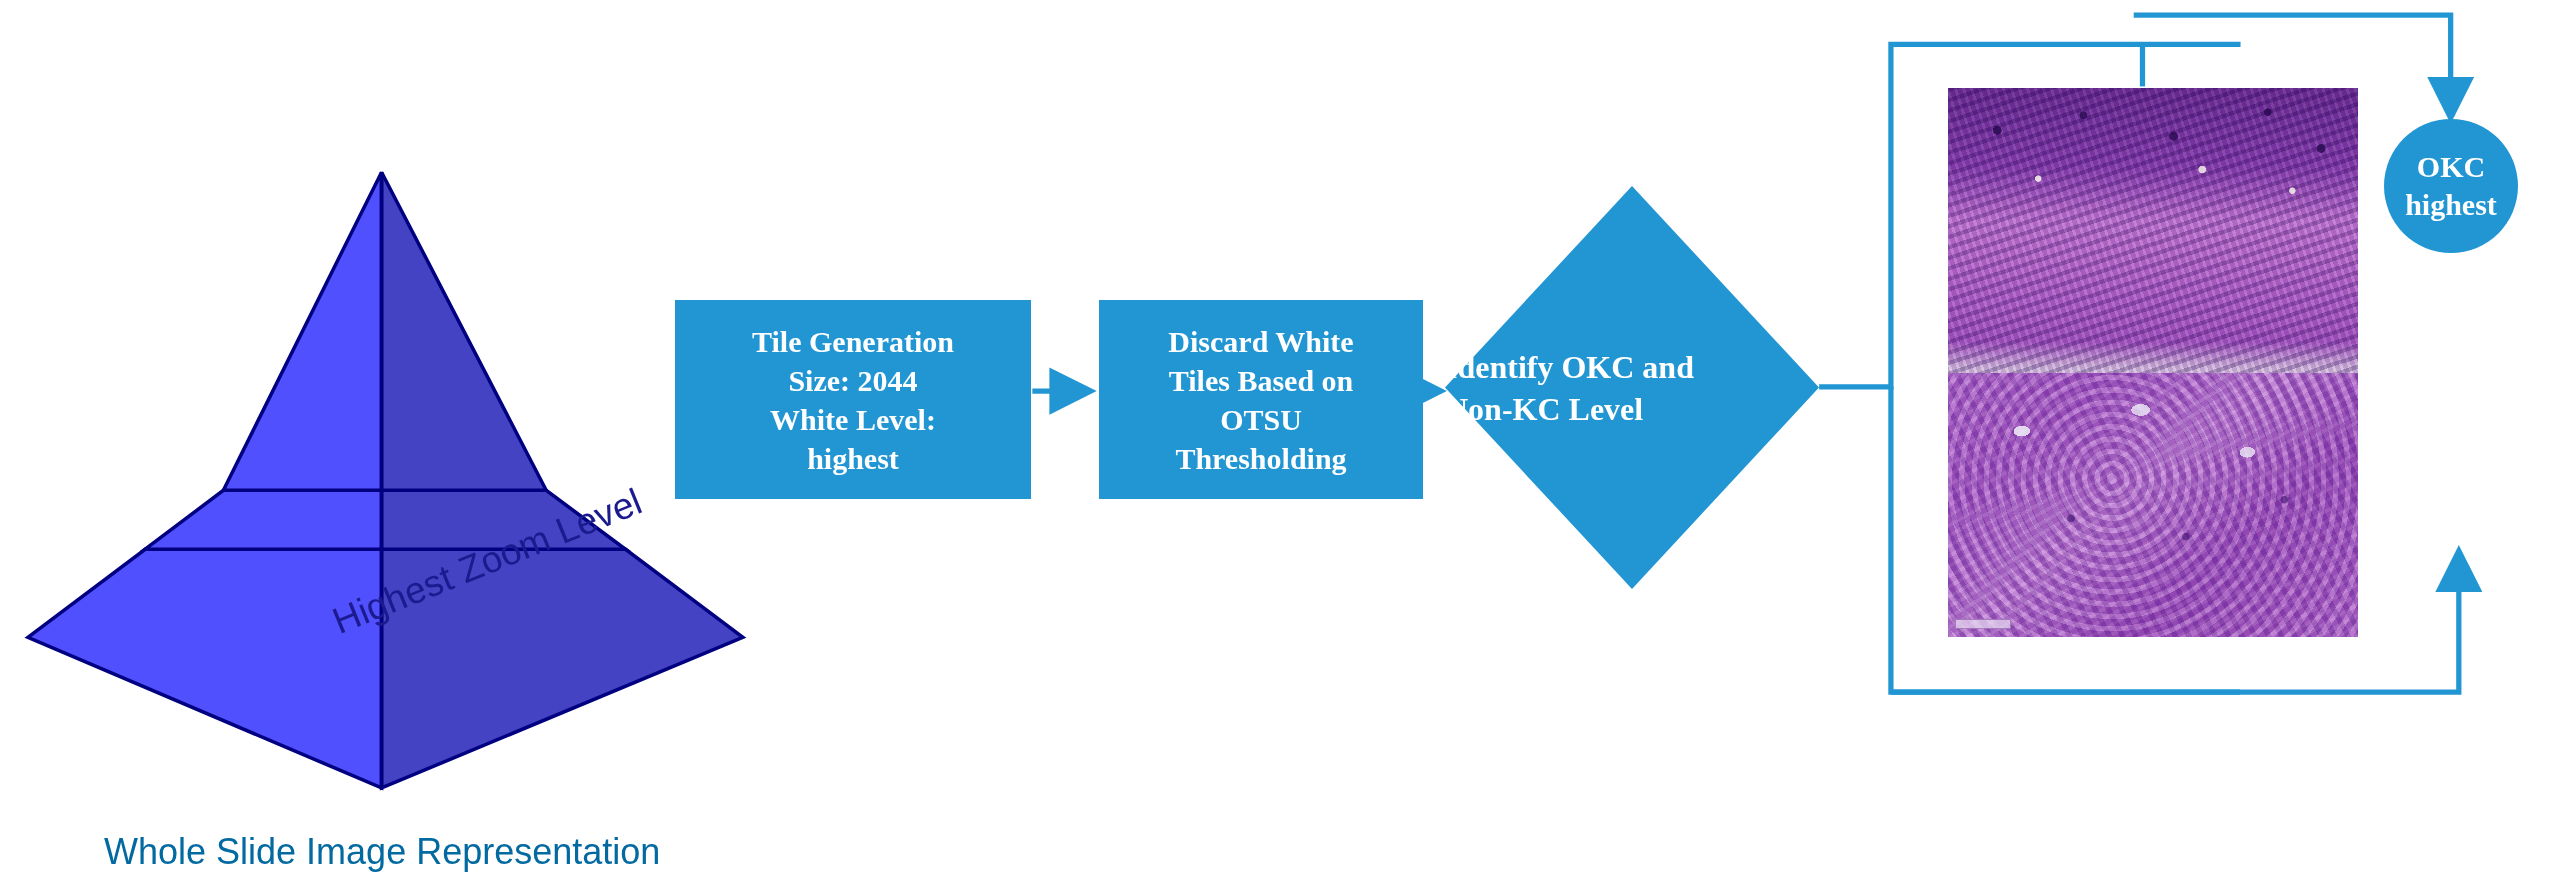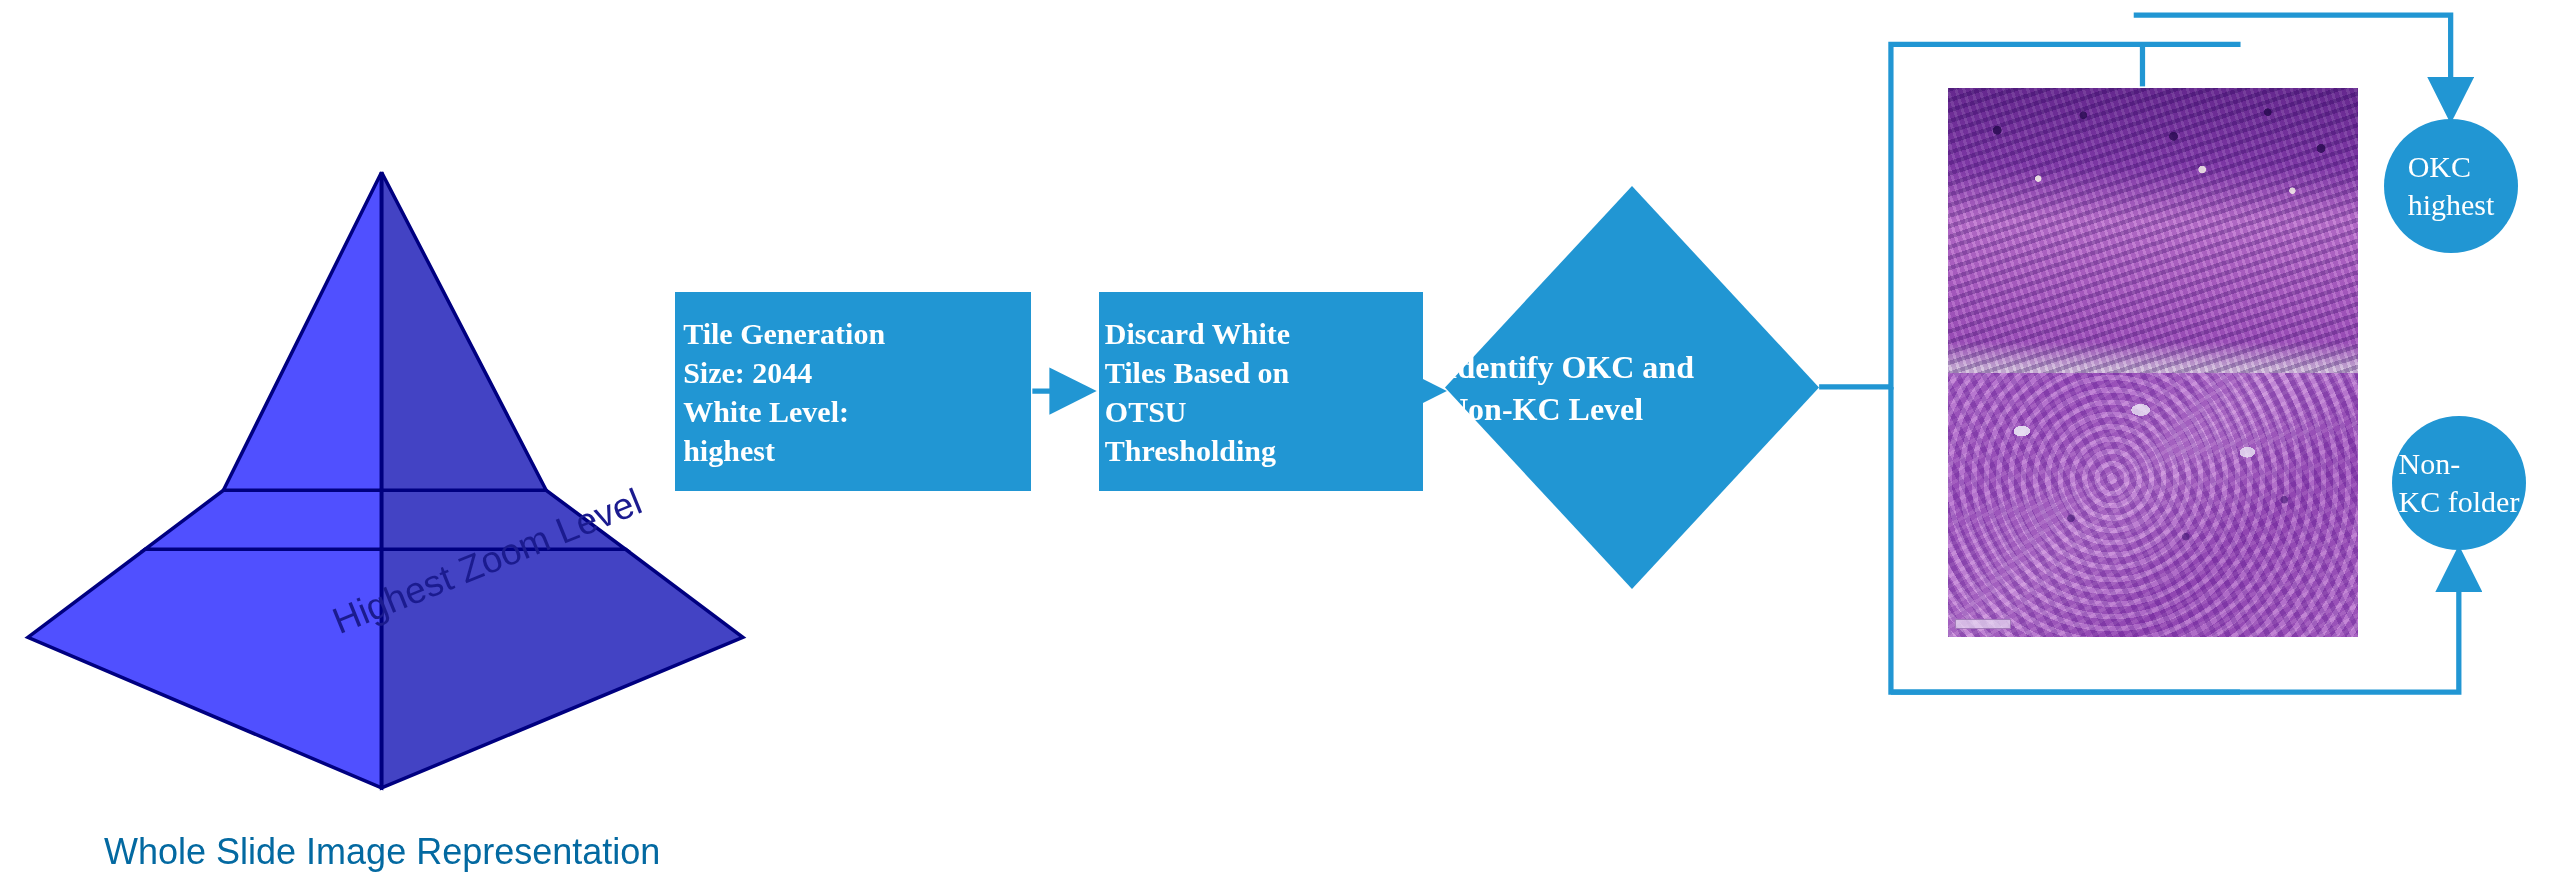--- a/index.html
+++ b/index.html
@@ -50,27 +50,28 @@
     font-family: "Liberation Sans", sans-serif;
   }
 
   
   .proc-box {
     position: absolute;
     background: #2196D3;
     color: #ffffff;
     display: flex;
     flex-direction: column;
-    align-items: flex-start;
+    align-items: center;
     justify-content: center;
     text-align: center;
     font-family: "Liberation Serif", serif;
     font-weight: bold;
     line-height: 1.30;
     box-sizing: border-box;
+    margin-top: 8px;
   }
   #box-tile-generation {
     left: 675px;
     top: 292px;
     width: 356px;
     height: 199px;
     font-size: 30px;
     padding: 0 8.2px;
   }
   #box-discard-white {
@@ -163,23 +164,24 @@
   }
 
   
   .folder-circle {
     position: absolute;
     background: #2196D3;
     border-radius: 50%;
     display: flex;
     align-items: center;
     justify-content: center;
+    text-align: center;
     color: #ffffff;
     font-family: "Liberation Serif", serif;
-    font-weight: normal;
+    font-weight: bold;
     font-size: 30px;
     line-height: 1.28;
     box-sizing: border-box;
   }
   #circle-okc-folder {
     left: 2384px;
     top: 119px;
     width: 134px;
     height: 134px;
   }
@@ -269,21 +271,15 @@
     <div class="scalebar"></div>
   </div>
 
   <div class="folder-circle" id="circle-okc-folder">
     <div>
       <div>OKC</div>
       <div>highest</div>
     </div>
   </div>
 
-  <div class="folder-circle" id="circle-nonkc-folder">
-    <div>
-      <div>Non-</div>
-      <div>KC folder</div>
-    </div>
-  </div>
 
 </div>
 
 
 </body></html>

